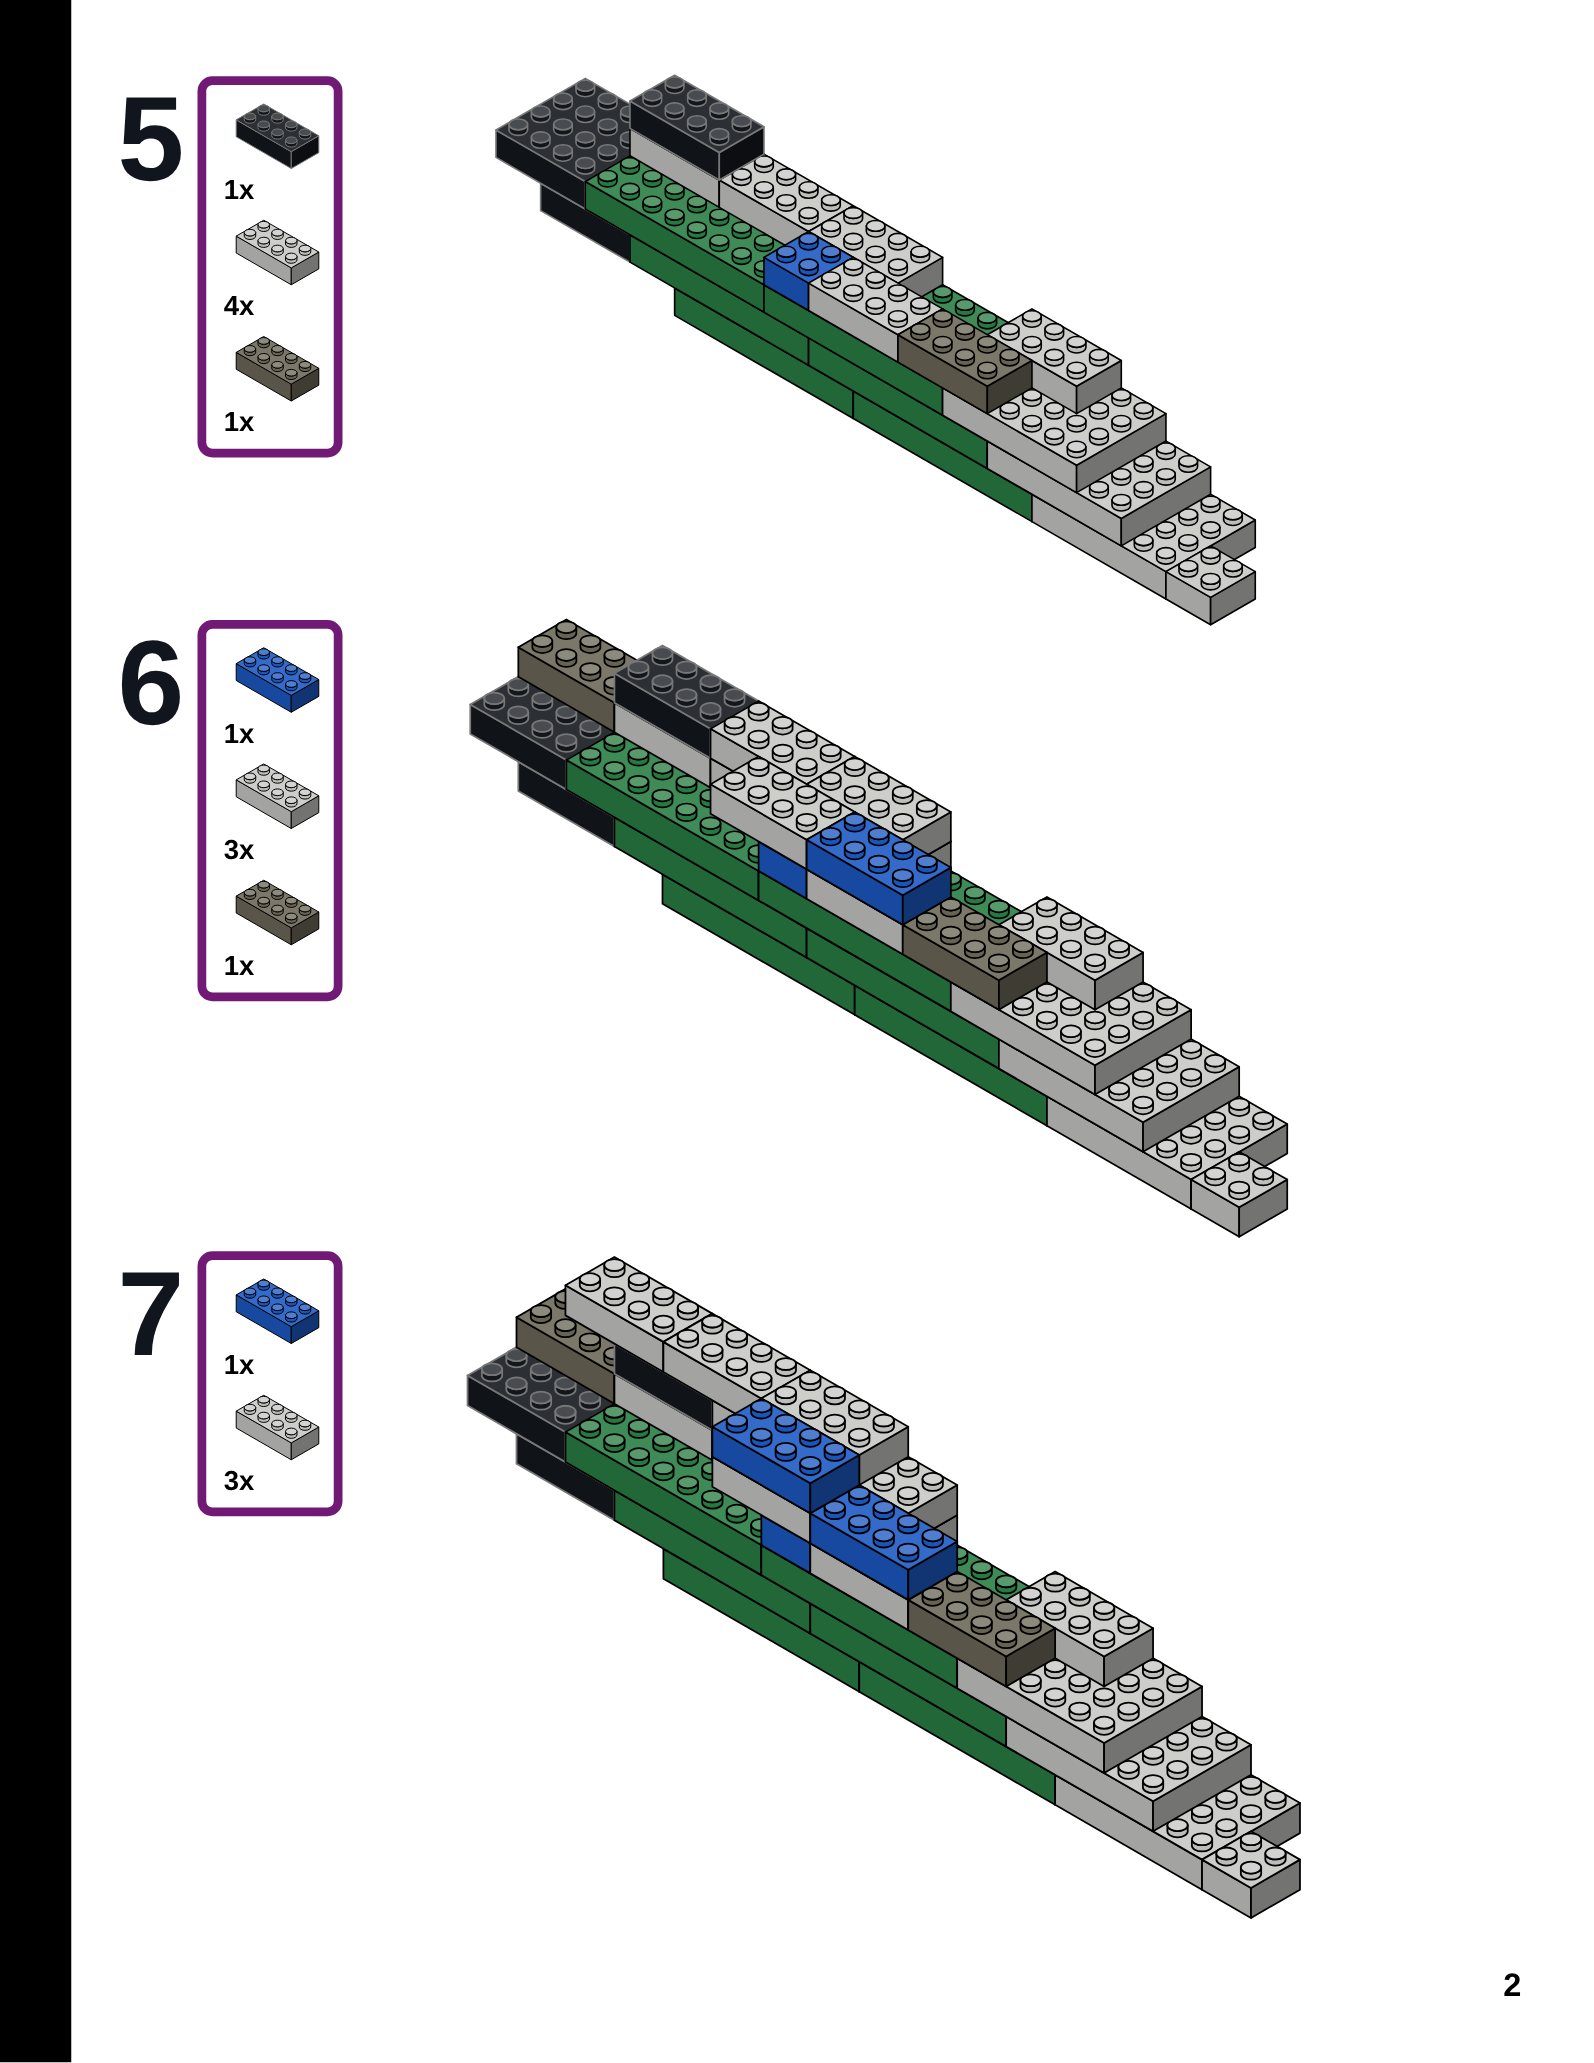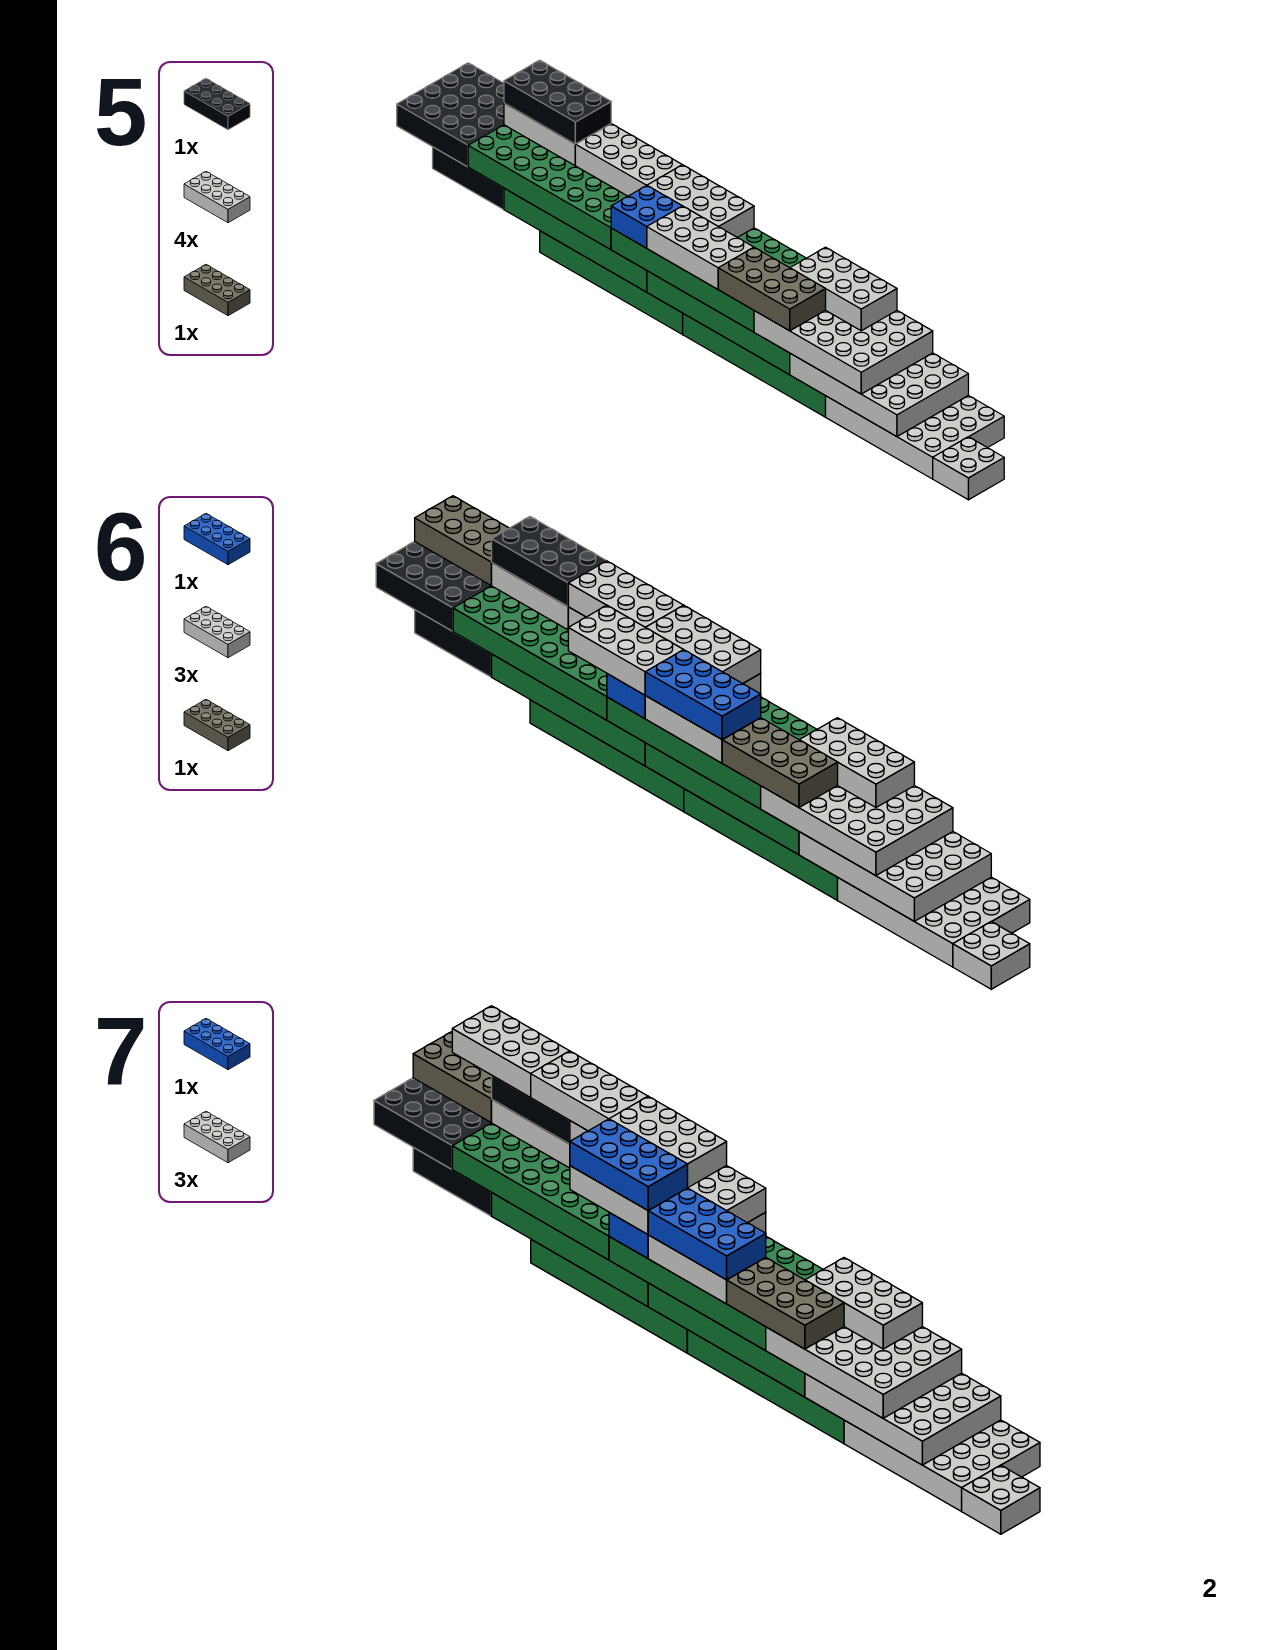--- a/index.html
+++ b/index.html
@@ -13,21 +13,21 @@
   .left-bar { position: absolute; left: 0; top: 0; width: 57px; height: 1650px; background: #000; }
 
   .step { position: absolute; left: 0; width: 1275px; }
   .step-number {
     position: absolute; left: 94px; top: 16px;
     font-size: 96px; font-weight: bold; color: #10151e;
     line-height: 0.85; letter-spacing: -3px;
   }
   .parts-box {
     position: absolute; left: 158px; top: 6px; width: 116px;
-    border: 2px solid #701a75; border-radius: 12px; background: #fff;
+    border: 7px solid #701a75; border-radius: 12px; background: #fff;
     padding: 12px 10px 8px 12px;
     display: flex; flex-direction: column; gap: 8px;
   }
   .part { display: flex; flex-direction: column; gap: 1px; }
   .part-thumb { width: 90px; height: 58px; display: block; }
   .part-count { font-size: 22px; font-weight: bold; color: #000; padding-left: 2px; }
 
   .model { position: absolute; }
   .model svg { width: 100%; height: 100%; display: block; }
 

